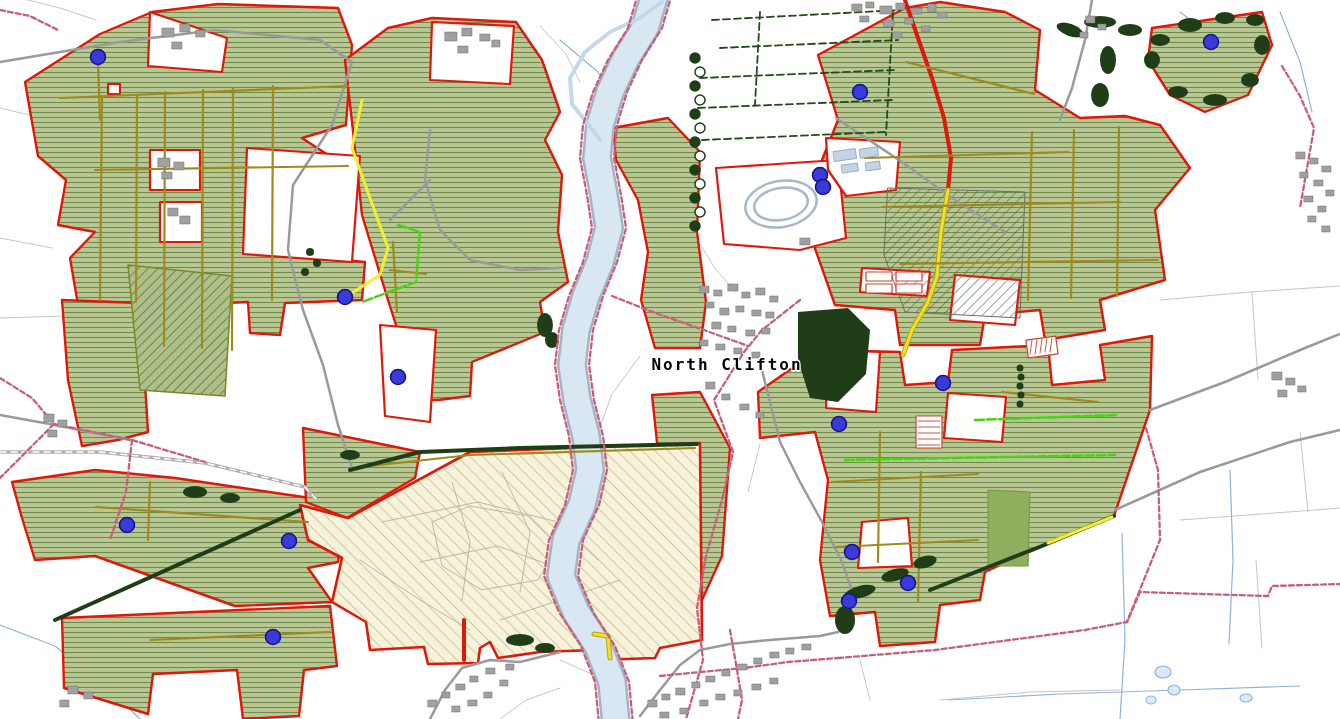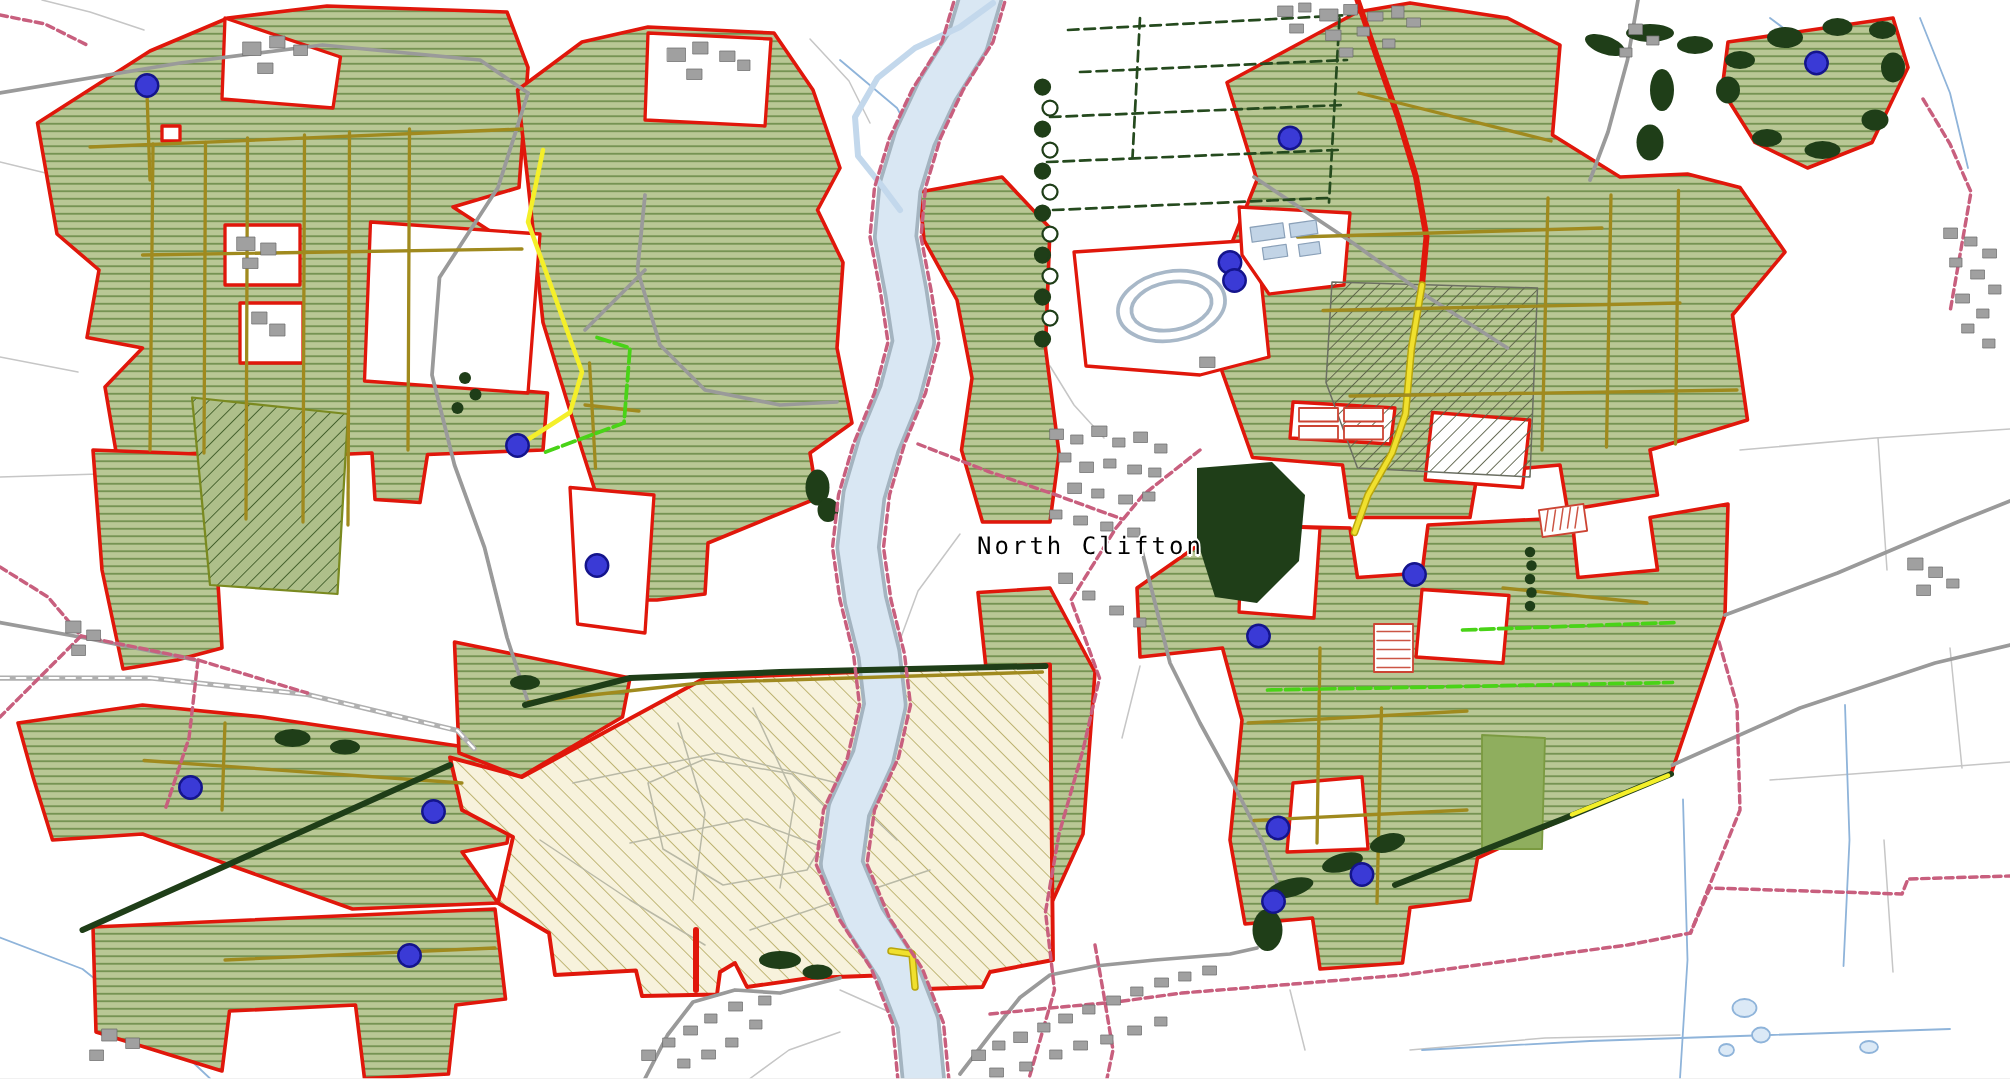--- a/index.html
+++ b/index.html
@@ -1,19 +1,19 @@
 <!DOCTYPE html>
 <html><head>
 <meta charset="utf-8">
 <style>
   html,body{margin:0;padding:0;background:#e8e8e8;}
   .stage{position:relative;width:1340px;height:719px;background:#ffffff;overflow:hidden;
          font-family:"DejaVu Sans Mono","Liberation Mono",monospace;}
   svg{position:absolute;left:0;top:0;}
-  .place-label{position:absolute;transform:translate(-50%,-50%);font-weight:normal;font-size:16px;
+  .place-label{position:absolute;transform:translate(-50%,-50%);font-weight:bold;font-size:16px;
     letter-spacing:2px;color:#000;white-space:nowrap;
     text-shadow:-1px -1px 0 #fff,1px -1px 0 #fff,-1px 1px 0 #fff,1px 1px 0 #fff,0 2px 0 #fff,0 -2px 0 #fff;}
 </style>
 </head>
 <body>
 
 <div class="stage">
   <svg id="map-svg" width="1340" height="719">
     <defs>
       <pattern id="hatchGreen" width="6" height="5" patternUnits="userSpaceOnUse">

